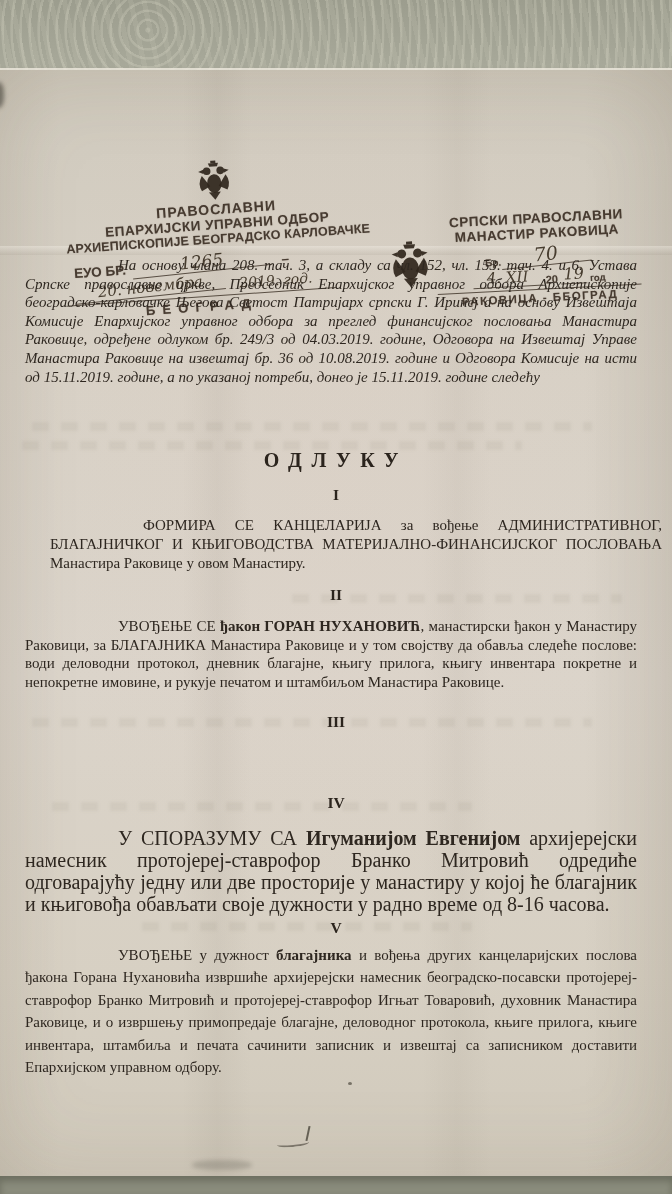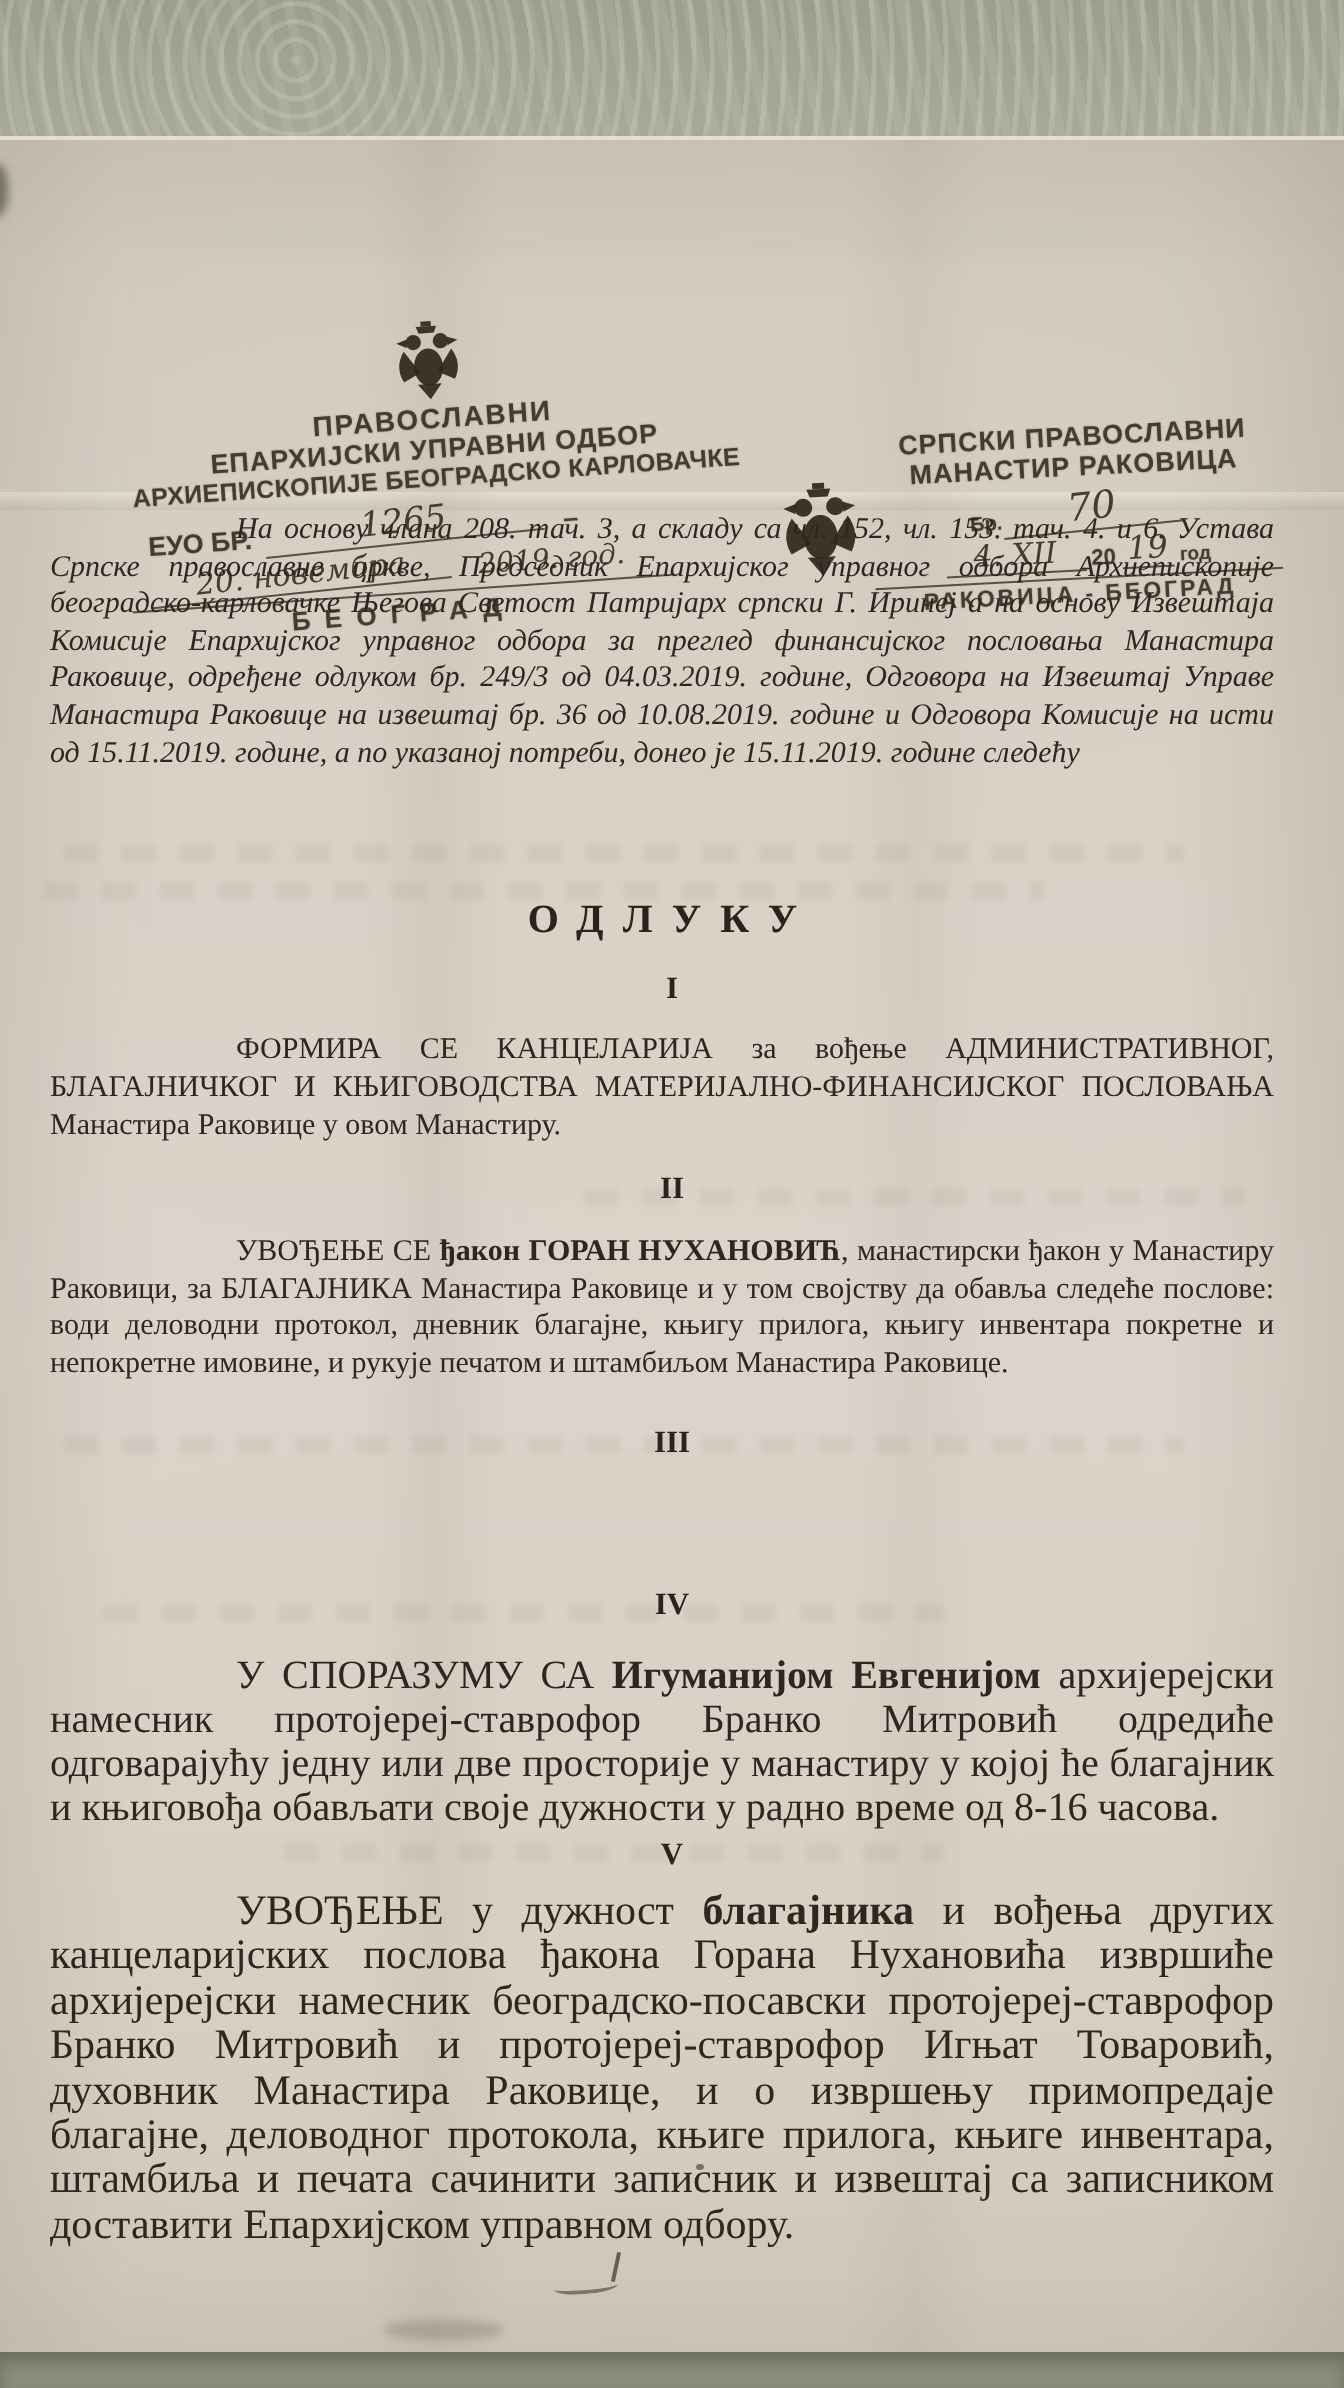--- a/index.html
+++ b/index.html
@@ -150,38 +150,38 @@
       </div>
     </div>
 
     <div class="doc-block" style="top:186px;line-height:18.6px;font-style:italic;">
       <p><span>На основу члана 208. тач. 3, а складу са чл. 152, чл. 153. тач. 4. и 6. Устава Српске православне цркве, Председник Епархијског управног одбора Архиепископије београдско-карловачке Његова Светост Патријарх српски Г. Иринеј а на основу Извештаја Комисије Епархијског управног одбора за преглед финансијског пословања Манастира Раковице, одређене одлуком бр. 249/3 од 04.03.2019. године, Одговора на Извештај Управе Манастира Раковице на извештај бр. 36 од 10.08.2019. године и Одговора Комисије на исти од 15.11.2019. године, а по указаној потреби, донео је 15.11.2019. године следећу</span></p>
     </div>
 
     <div class="doc-title" style="top:379px;">ОДЛУКУ</div>
 
     <div class="numeral" style="top:416px;">I</div>
-    <div class="doc-block" style="top:446px;line-height:19px;">
+    <div class="doc-block" style="top:446px;line-height:19px;margin-left:25px;">
       <p><span>ФОРМИРА СЕ КАНЦЕЛАРИЈА за вођење АДМИНИСТРАТИВНОГ, БЛАГАЈНИЧКОГ И КЊИГОВОДСТВА МАТЕРИЈАЛНО-ФИНАНСИЈСКОГ ПОСЛОВАЊА Манастира Раковице у овом Манастиру.</span></p>
     </div>
 
     <div class="numeral" style="top:516px;">II</div>
     <div class="doc-block" style="top:547px;line-height:18.5px;">
       <p><span>УВОЂЕЊЕ СЕ </span><span class="b">ђакон ГОРАН НУХАНОВИЋ</span><span>, манастирски ђакон у Манастиру Раковици, за БЛАГАЈНИКА Манастира Раковице и у том својству да обавља следеће послове: води деловодни протокол, дневник благајне, књигу прилога, књигу инвентара покретне и непокретне имовине, и рукује печатом и штамбиљом Манастира Раковице.</span></p>
     </div>
 
     <div class="numeral" style="top:643px;">III</div>
 
     <div class="numeral" style="top:724px;">IV</div>
     <div class="doc-block" style="top:757px;line-height:22px;font-size:20px;">
       <p><span>У СПОРАЗУМУ СА </span><span class="b">Игуманијом Евгенијом</span><span> архијерејски намесник протојереј-ставрофор Бранко Митровић одредиће одговарајућу једну или две просторије у манастиру у којој ће благајник и књиговођа обављати своје дужности у радно време од 8-16 часова.</span></p>
     </div>
 
     <div class="numeral" style="top:849px;">V</div>
-    <div class="doc-block" style="top:874px;line-height:22.4px;font-size:21px;">
+    <div class="doc-block" style="top:874px;line-height:22.4px;font-size:15px;">
       <p><span>УВОЂЕЊЕ у дужност </span><span class="b">благајника</span><span> и вођења других канцеларијских послова ђакона Горана Нухановића извршиће архијерејски намесник београдско-посавски протојереј-ставрофор Бранко Митровић и протојереј-ставрофор Игњат Товаровић, духовник Манастира Раковице, и о извршењу примопредаје благајне, деловодног протокола, књиге прилога, књиге инвентара, штамбиља и печата сачинити записник и извештај са записником доставити Епархијском управном одбору.</span></p>
     </div>
 
     <div class="ink-stroke" style="left:315px;top:1056px;width:2px;height:15px;transform:rotate(12deg);"></div>
     <div class="ink-squiggle" style="left:285px;top:1070px;width:32px;height:5px;transform:rotate(-5deg);"></div>
     <div class="ink-dot" style="left:356px;top:1012px;"></div>
   </div>
 
   <div class="table-band"></div>
 </div>

